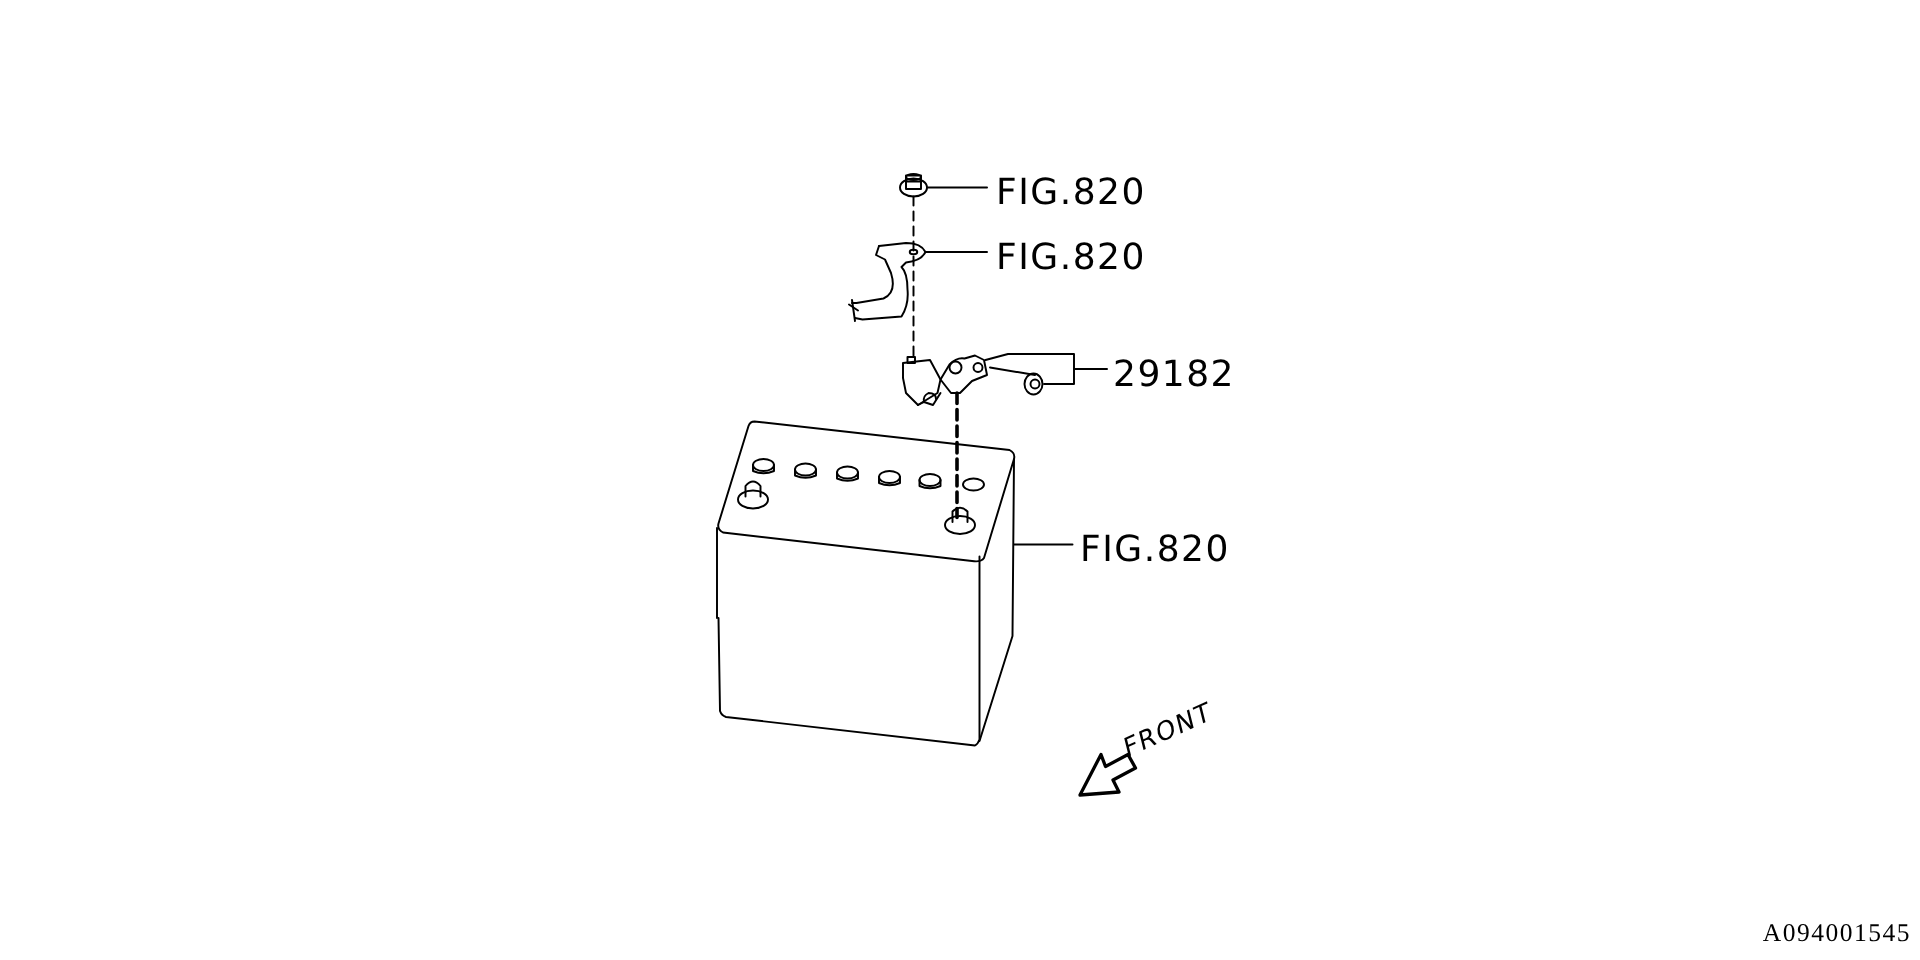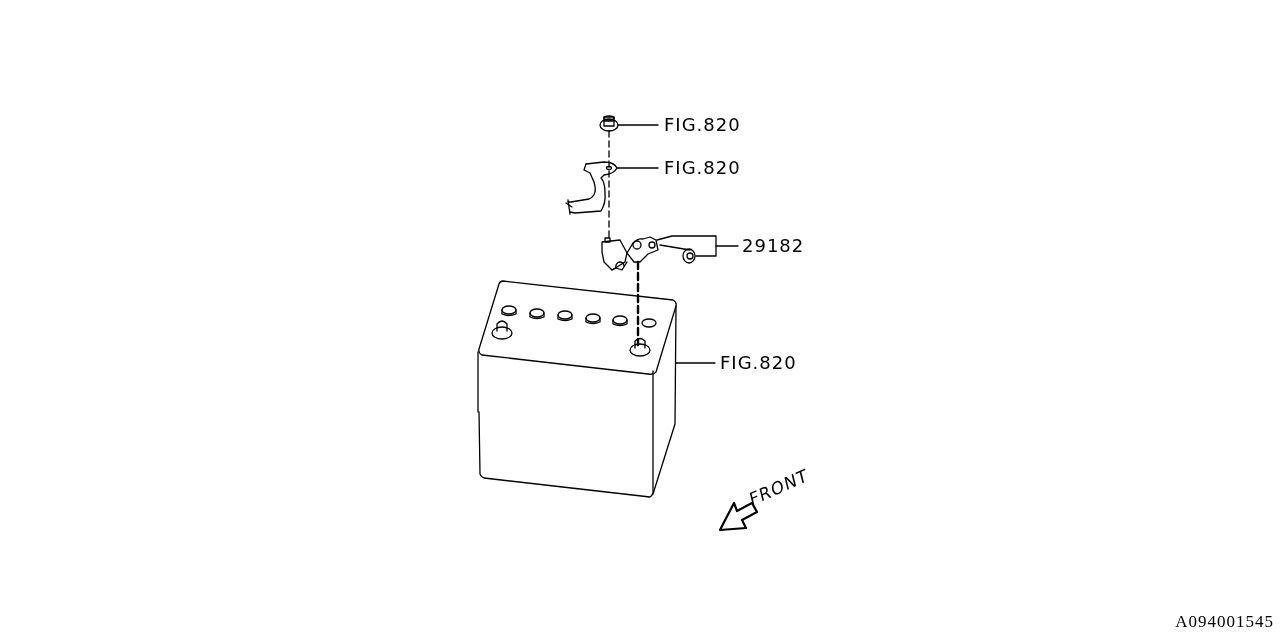--- a/index.html
+++ b/index.html
@@ -1,18 +1,18 @@
 <!DOCTYPE html>
 <html><head>
   <meta charset="utf-8">
   <style>
     html, body { margin: 0; padding: 0; background: #ffffff; }
     body { width: 1280px; height: 640px; position: relative; overflow: hidden; font-family: "DejaVu Sans Mono", monospace; }
     #diagram { position: absolute; left: 0; top: 0; width: 1280px; height: 640px; }
-    .callout-label { position: absolute; font-family: "DejaVu Sans", sans-serif; font-size: 18px; color: #000; letter-spacing: 1px; line-height: 1; white-space: nowrap; font-weight: normal; }
+    .callout-label { position: absolute; font-family: "DejaVu Sans", sans-serif; font-size: 24px; color: #000; letter-spacing: 1px; line-height: 1; white-space: nowrap; font-weight: normal; }
     .footer-id { position: absolute; right: 6px; bottom: 8px; font-family: Liberation Serif, serif; font-size: 17px; letter-spacing: 1px; color: #000; }
     svg line, svg path, svg polyline, svg polygon, svg ellipse, svg rect { vector-effect: non-scaling-stroke; }
   </style>
 </head>
 <body>
 
 <div id="diagram">
   <svg width="1280" height="640" viewBox="0 0 1280 640" xmlns="http://www.w3.org/2000/svg">
     <g fill="none" stroke="#000" stroke-width="1.3" stroke-linejoin="round" stroke-linecap="round">
 

